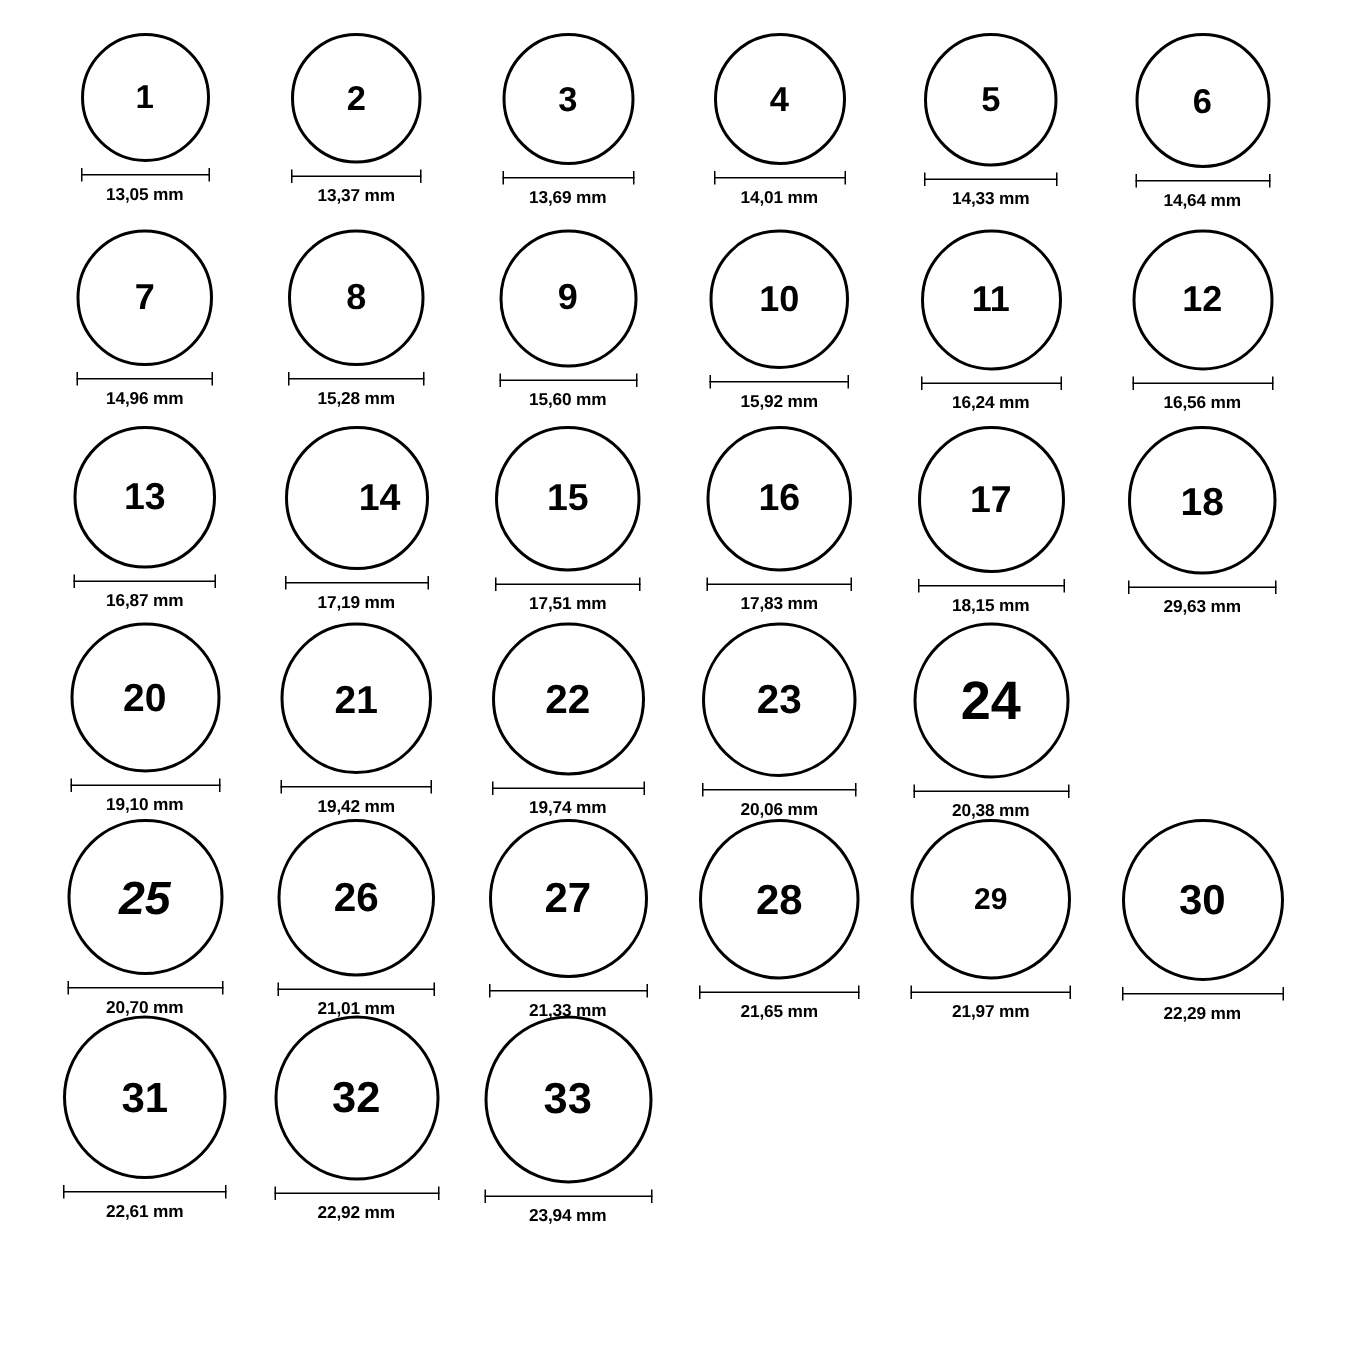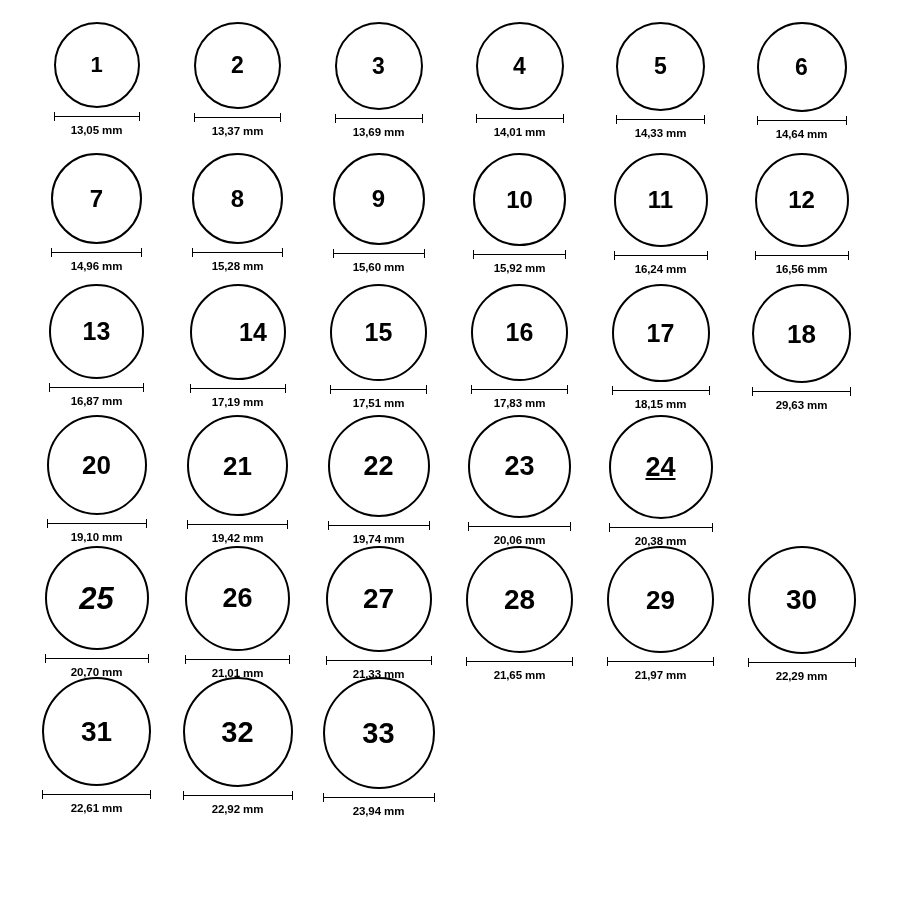--- a/index.html
+++ b/index.html
@@ -325,21 +325,21 @@
         </div>
         <div class="measure" style="width: 103px;">
           <div class="bar"></div>
           <div class="tick left"></div>
           <div class="tick right"></div>
         </div>
         <div class="mm-label">20,06 mm</div>
       </div>
       <div class="cell" style="width: 141px;">
         <div class="ring" style="width: 104px; height: 104px;">
-          <span class="ring-number" style="font-size: 27px; text-decoration: underline;">24</span>
+          <span class="ring-number" style="font-size: 36px;">24</span>
         </div>
         <div class="measure" style="width: 104px;">
           <div class="bar"></div>
           <div class="tick left"></div>
           <div class="tick right"></div>
         </div>
         <div class="mm-label">20,38 mm</div>
       </div>
     </div>
     <div class="row" style="position: absolute; left: 26px; top: 546px;">
@@ -382,21 +382,21 @@
         </div>
         <div class="measure" style="width: 107px;">
           <div class="bar"></div>
           <div class="tick left"></div>
           <div class="tick right"></div>
         </div>
         <div class="mm-label">21,65 mm</div>
       </div>
       <div class="cell" style="width: 141px;">
         <div class="ring" style="width: 107px; height: 107px;">
-          <span class="ring-number" style="font-size: 26px;">29</span>
+          <span class="ring-number" style="font-size: 20px;">29</span>
         </div>
         <div class="measure" style="width: 107px;">
           <div class="bar"></div>
           <div class="tick left"></div>
           <div class="tick right"></div>
         </div>
         <div class="mm-label">21,97 mm</div>
       </div>
       <div class="cell" style="width: 141px;">
         <div class="ring" style="width: 108px; height: 108px;">

